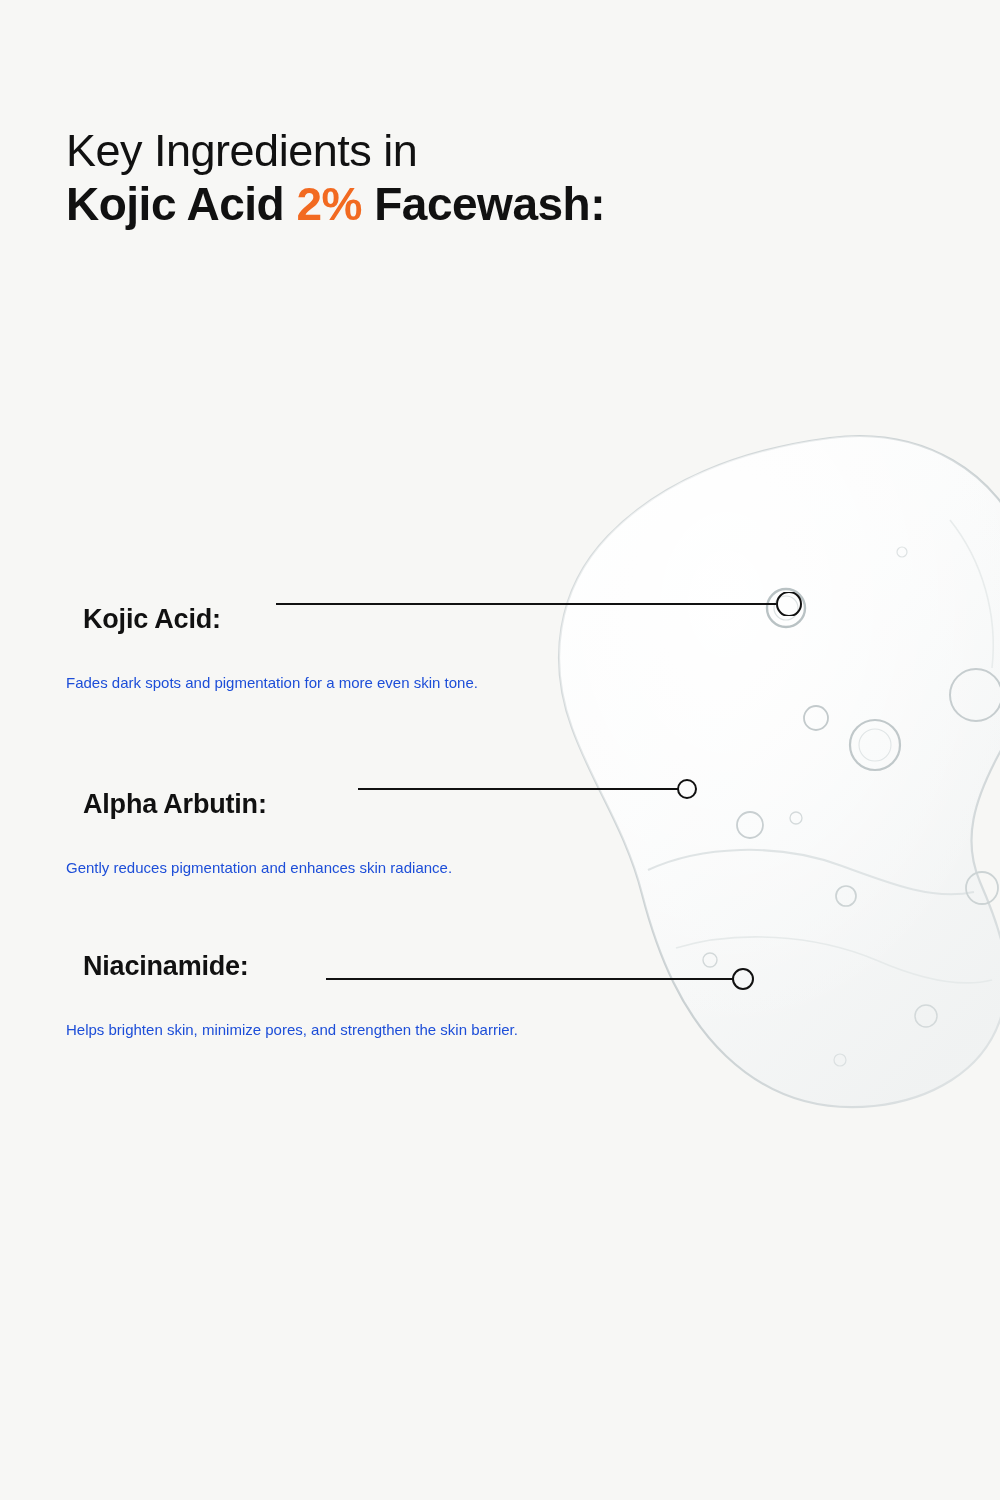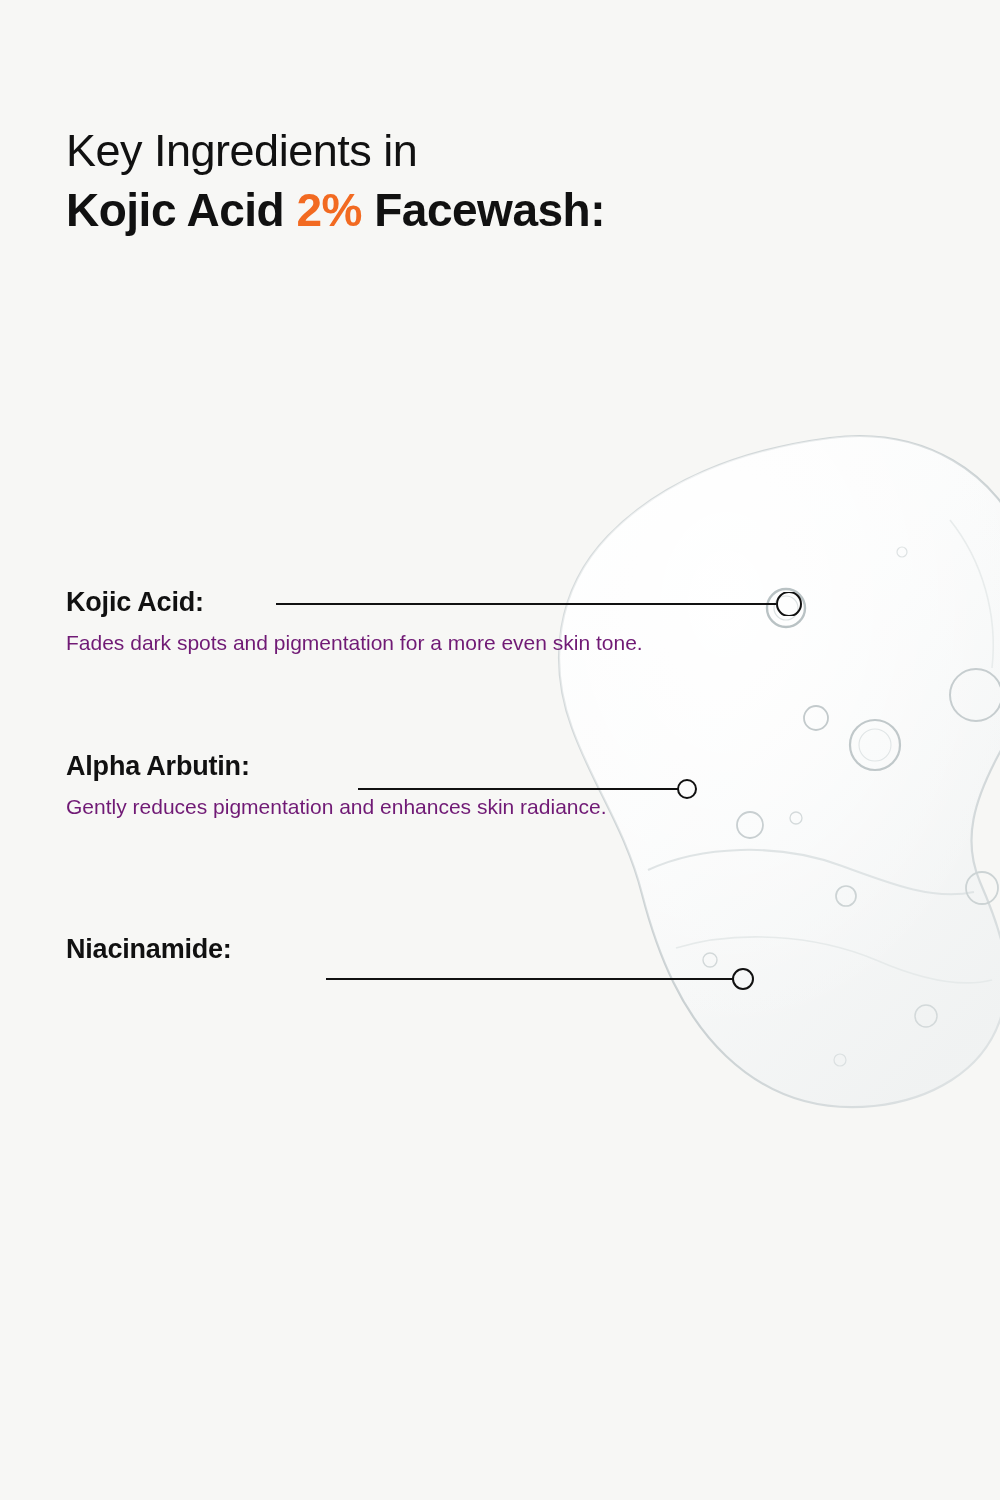--- a/index.html
+++ b/index.html
@@ -37,21 +37,21 @@
     line-height: 1.12;
     display: block;
   }
   .heading-line2 {
     font-size: 46px;
     font-weight: 700;
     color: #111111;
     letter-spacing: -0.5px;
     line-height: 1.14;
     display: block;
-    margin-top: 8px;
+    margin-top: 2px;
     white-space: nowrap;
   }
   .heading-accent {
     color: #f26a21;
     font-weight: 700;
   }
 
   
   .gel-wrap {
     position: absolute;
@@ -65,38 +65,38 @@
     display: block;
   }
 
   
   .ingredient {
     position: absolute;
     left: 66px;
     width: 700px;
   }
   .ing-1 { top: 588px; }
-  .ing-2 { top: 752px; }
+  .ing-2 { top: 773px; }
   .ing-3 { top: 935px; }
 
   .ing-title {
     font-size: 27px;
     font-weight: 700;
     color: #111111;
     letter-spacing: -0.2px;
     line-height: 1.1;
-    margin: 0;
+    margin: 17px;
     display: inline-block;
   }
   .ing-desc {
-    font-size: 21px;
+    font-size: 15px;
     font-weight: 400;
-    color: #701a75;
+    color: #1d4ed8;
     line-height: 1.33;
-    margin: 11px 0 0 0;
+    margin: 21px 0 0 0;
     max-width: 690px;
   }
 
   
   .leader {
     position: absolute;
     height: 24px;
     pointer-events: none;
   }
   .leader svg { display: block; }
@@ -197,20 +197,21 @@
   </div>
   <div class="leader leader-2">
     <svg width="348" height="24" viewBox="0 0 348 24" xmlns="http://www.w3.org/2000/svg">
       <line x1="0" y1="12" x2="320" y2="12" stroke="#111111" stroke-width="2"></line>
       <circle cx="329" cy="12" r="9" fill="none" stroke="#111111" stroke-width="2"></circle>
     </svg>
   </div>
 
   <div class="ingredient ing-3">
     <h3 class="ing-title">Niacinamide:</h3>
+    <p class="ing-desc">Helps brighten skin, minimize pores, and strengthen the skin barrier.</p>
   </div>
   <div class="leader leader-3">
     <svg width="438" height="24" viewBox="0 0 438 24" xmlns="http://www.w3.org/2000/svg">
       <line x1="0" y1="12" x2="407" y2="12" stroke="#111111" stroke-width="2"></line>
       <circle cx="417" cy="12" r="10" fill="none" stroke="#111111" stroke-width="2"></circle>
     </svg>
   </div>
 
 </div>
 

